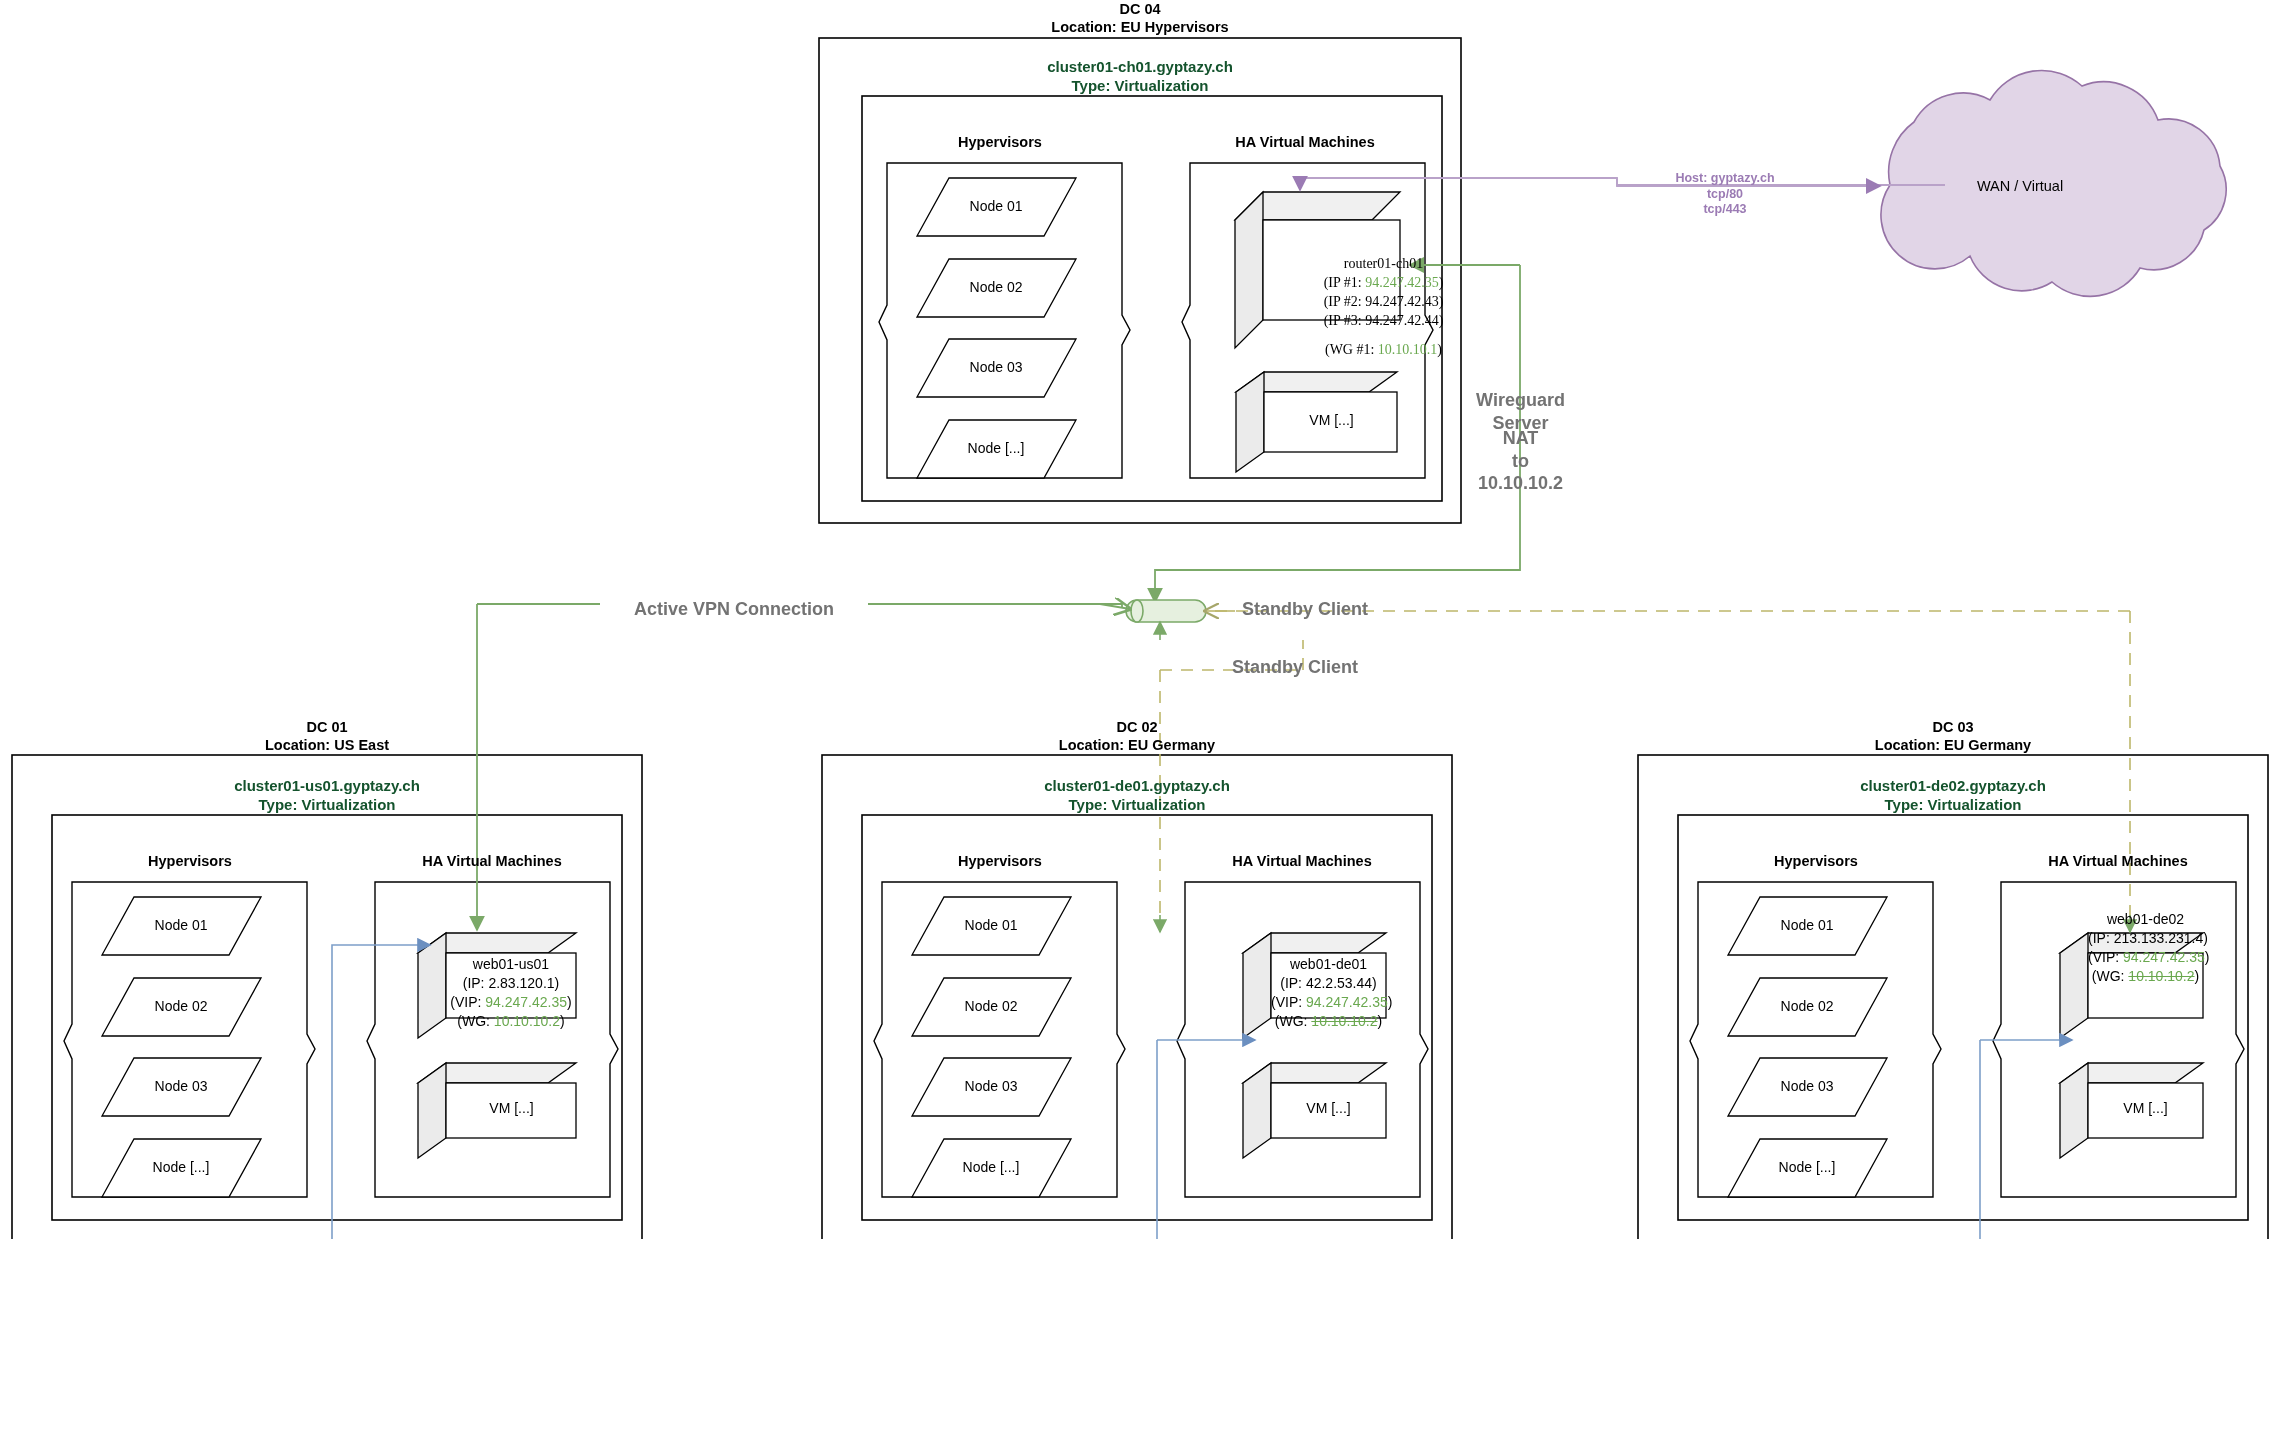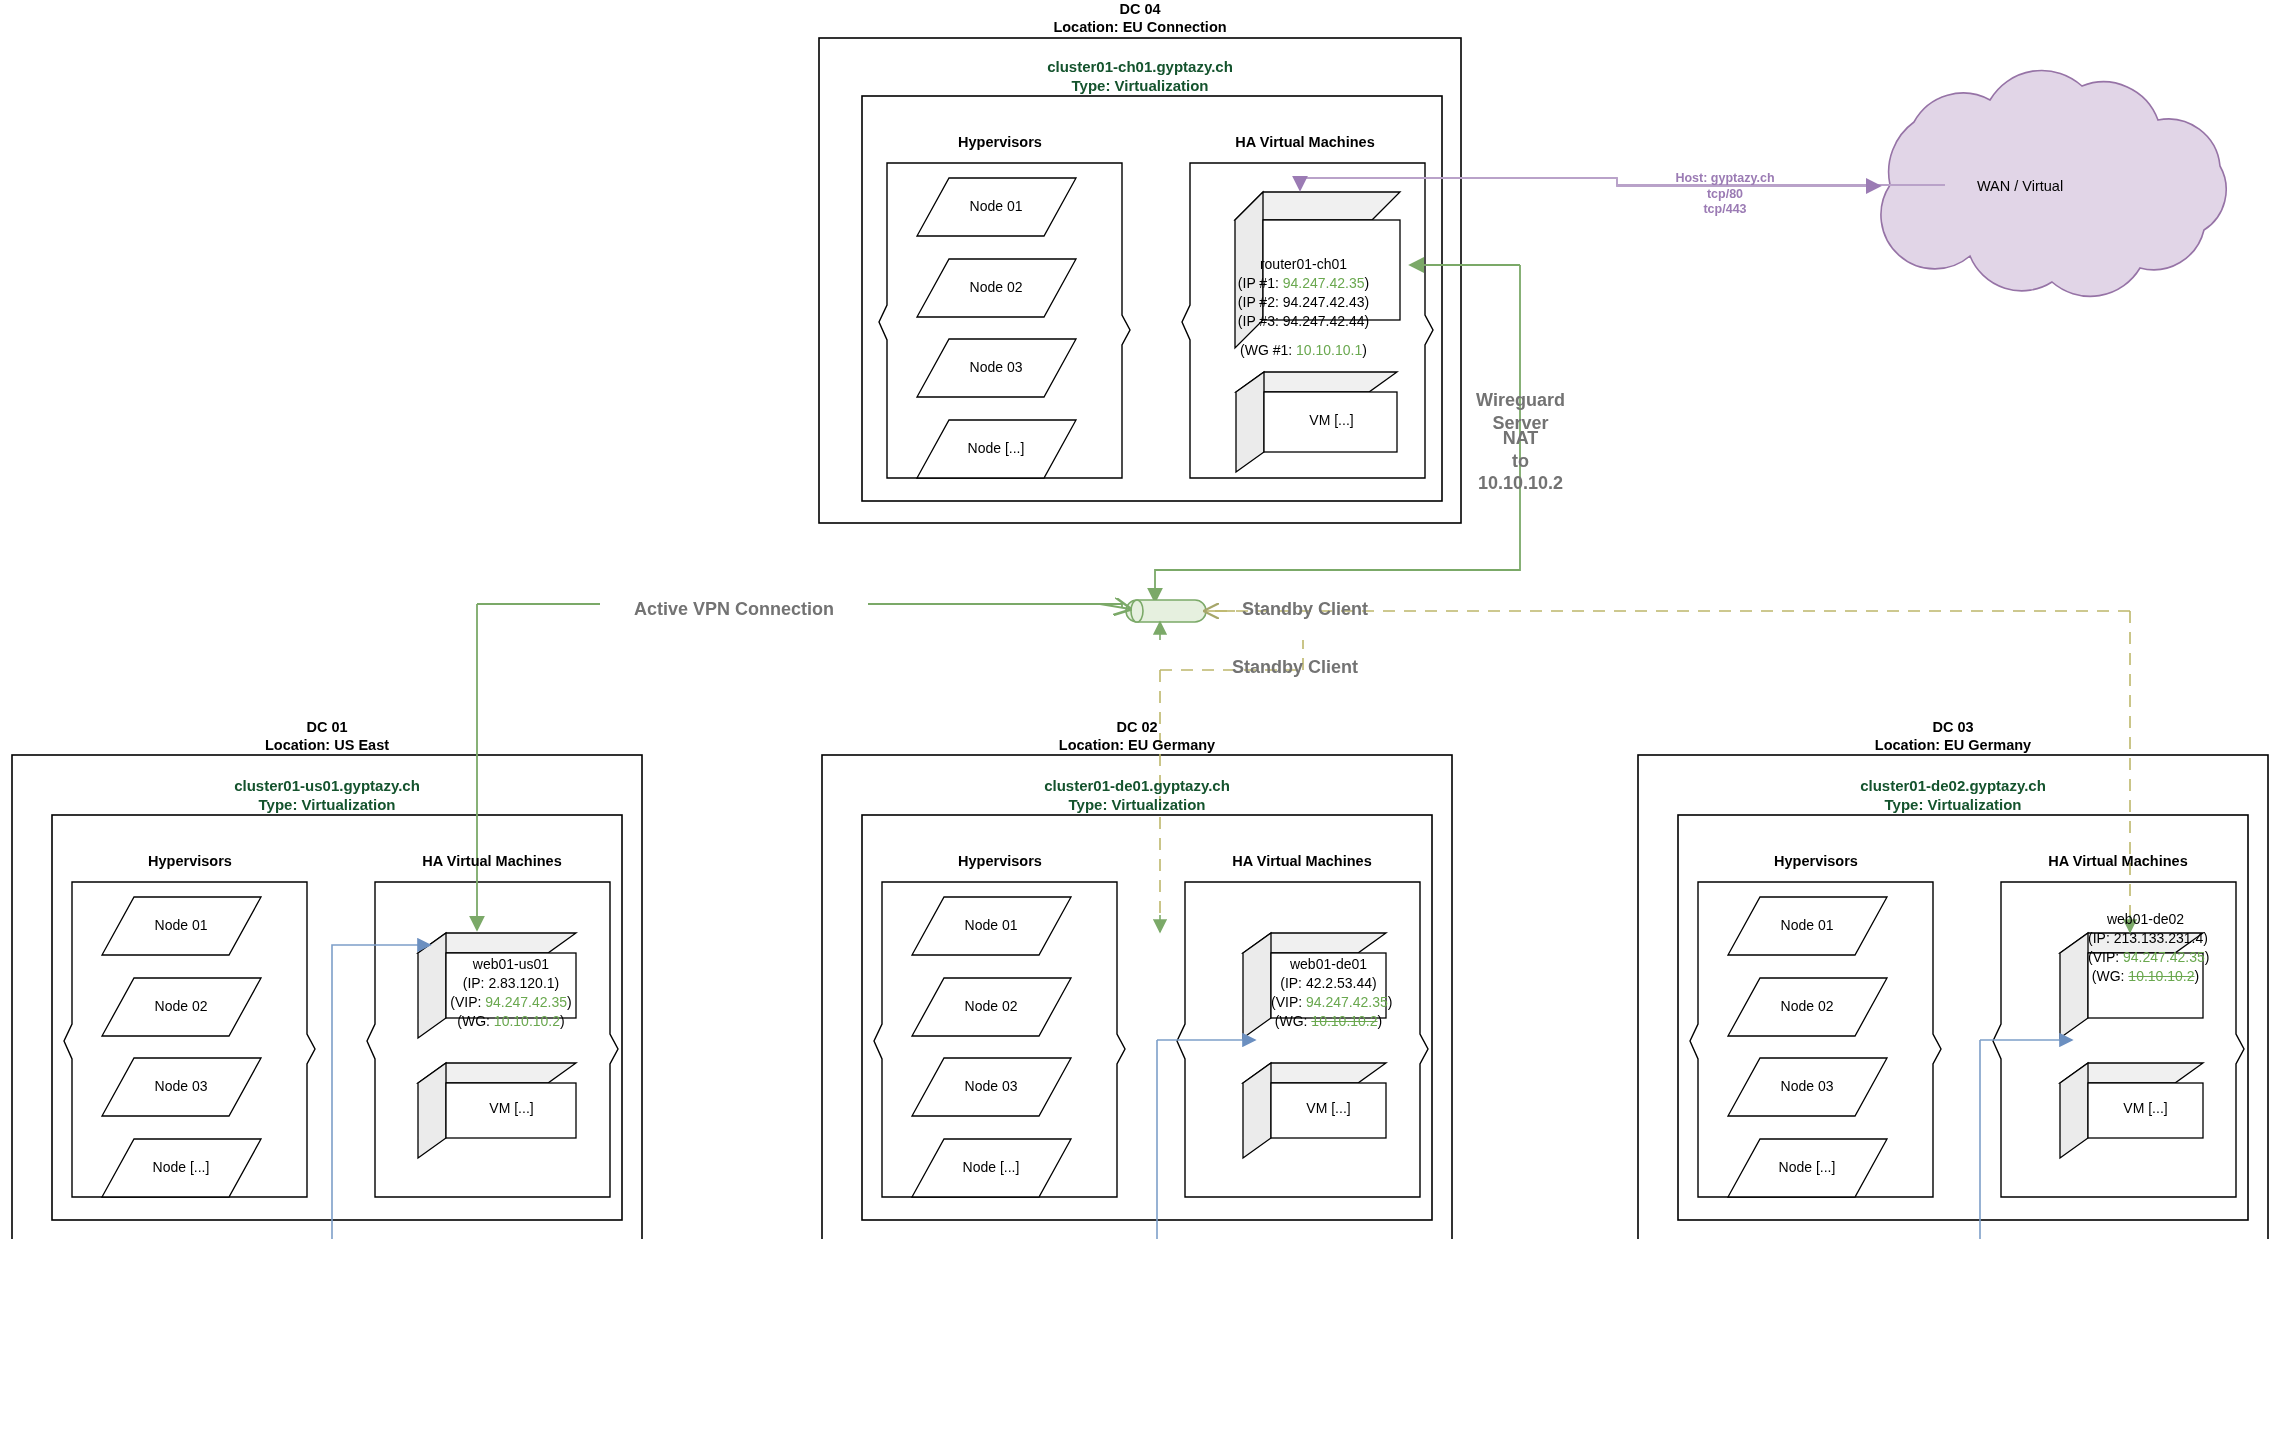--- a/index.html
+++ b/index.html
@@ -226,35 +226,35 @@
     </g>
 
     <g>
       <path d="M1137,1424 h58 a10,10 0 0,1 0,20 h-58 a10,10 0 0,1 0,-20 z" fill="#dbe5f1" stroke="#6b8fc0" stroke-width="1.6"></path>
       <ellipse cx="1137" cy="1434" rx="6" ry="10" fill="#dbe5f1" stroke="#6b8fc0" stroke-width="1.6"></ellipse>
     </g>
   </svg>
 
   <div class="lbl dc-title" style="left:1040px;top:0px;width:200px;">
     <div>DC 04</div>
-    <div>Location: EU Connection</div>
+    <div>Location: EU Hypervisors</div>
   </div>
   <div class="lbl cluster-title" style="left:1040px;top:58px;width:200px;">
     <div>cluster01-ch01.gyptazy.ch</div>
     <div>Type: Virtualization</div>
   </div>
   <div class="lbl sec-title" style="left:900px;top:133px;width:200px;">Hypervisors</div>
   <div class="lbl sec-title" style="left:1205px;top:133px;width:200px;">HA Virtual Machines</div>
 
   <div class="lbl node-lbl" style="left:936px;top:198px;width:120px;">Node 01</div>
   <div class="lbl node-lbl" style="left:936px;top:279px;width:120px;">Node 02</div>
   <div class="lbl node-lbl" style="left:936px;top:359px;width:120px;">Node 03</div>
   <div class="lbl node-lbl" style="left:936px;top:440px;width:120px;">Node [...]</div>
 
-  <div class="lbl box-lbl" style="left:1235px;top:255px;width:137px;">
+  <div class="lbl box-lbl" style="left:1315px;top:255px;width:137px;font-family:Liberation Serif, serif;">
     <div>router01-ch01</div>
     <div><span>(IP #1: </span><span class="green">94.247.42.35</span><span>)</span></div>
     <div><span>(IP #2: </span><span>94.247.42.43</span><span>)</span></div>
     <div><span>(IP #3: </span><span>94.247.42.44</span><span>)</span></div>
     <div style="height:10px;">&nbsp;</div>
     <div><span>(WG #1: </span><span class="green">10.10.10.1</span><span>)</span></div>
   </div>
   <div class="lbl vm-lbl" style="left:1270px;top:412px;width:123px;">VM [...]</div>
 
   <div class="lbl wan-lbl" style="left:1920px;top:177px;width:200px;">WAN / Virtual</div>

